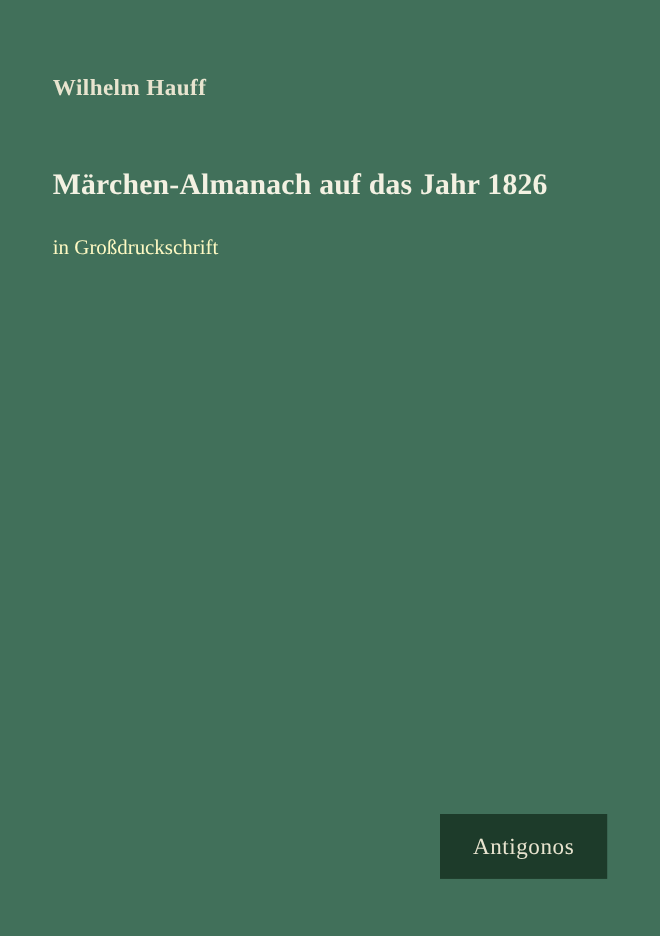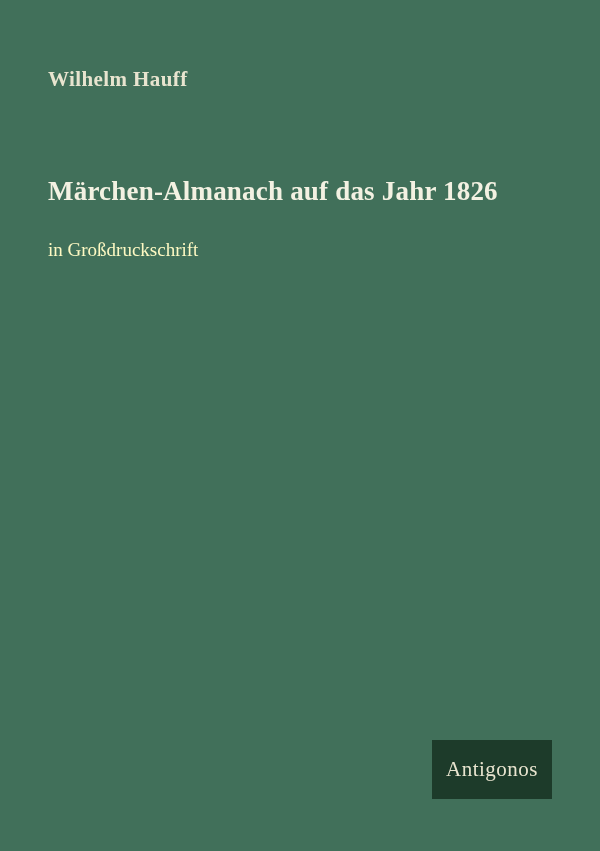--- a/index.html
+++ b/index.html
@@ -38,41 +38,41 @@
     letter-spacing: 0.4px;
     margin: 10px 0 0 0;
     line-height: 1.3;
   }
   .title {
     color: #f3f1e2;
     font-family: "Liberation Serif", serif;
     font-size: 27px;
     font-weight: 700;
     line-height: 1.35;
-    margin: 80px 0 0 0;
+    margin: 56px 0 0 0;
     letter-spacing: 0.2px;
   }
   .subtitle {
     color: #fef9c3;
     font-family: "Liberation Serif", serif;
     font-size: 19px;
     font-weight: 400;
     margin: 28px 0 0 0;
     line-height: 1.3;
   }
   .publisher-badge {
     position: absolute;
     right: 48px;
     bottom: 52px;
     background: #1d3b2a;
     color: #e8e4cf;
     font-family: "Liberation Serif", serif;
     font-size: 21px;
     letter-spacing: 0.5px;
-    padding: 17px 14px;
+    padding: 17px 30px;
     text-align: center;
     min-width: 100px;
     box-sizing: border-box;
   }
 </style>
 </head>
 <body>
 
 <div class="book-cover">
   <div class="cover-inner">

